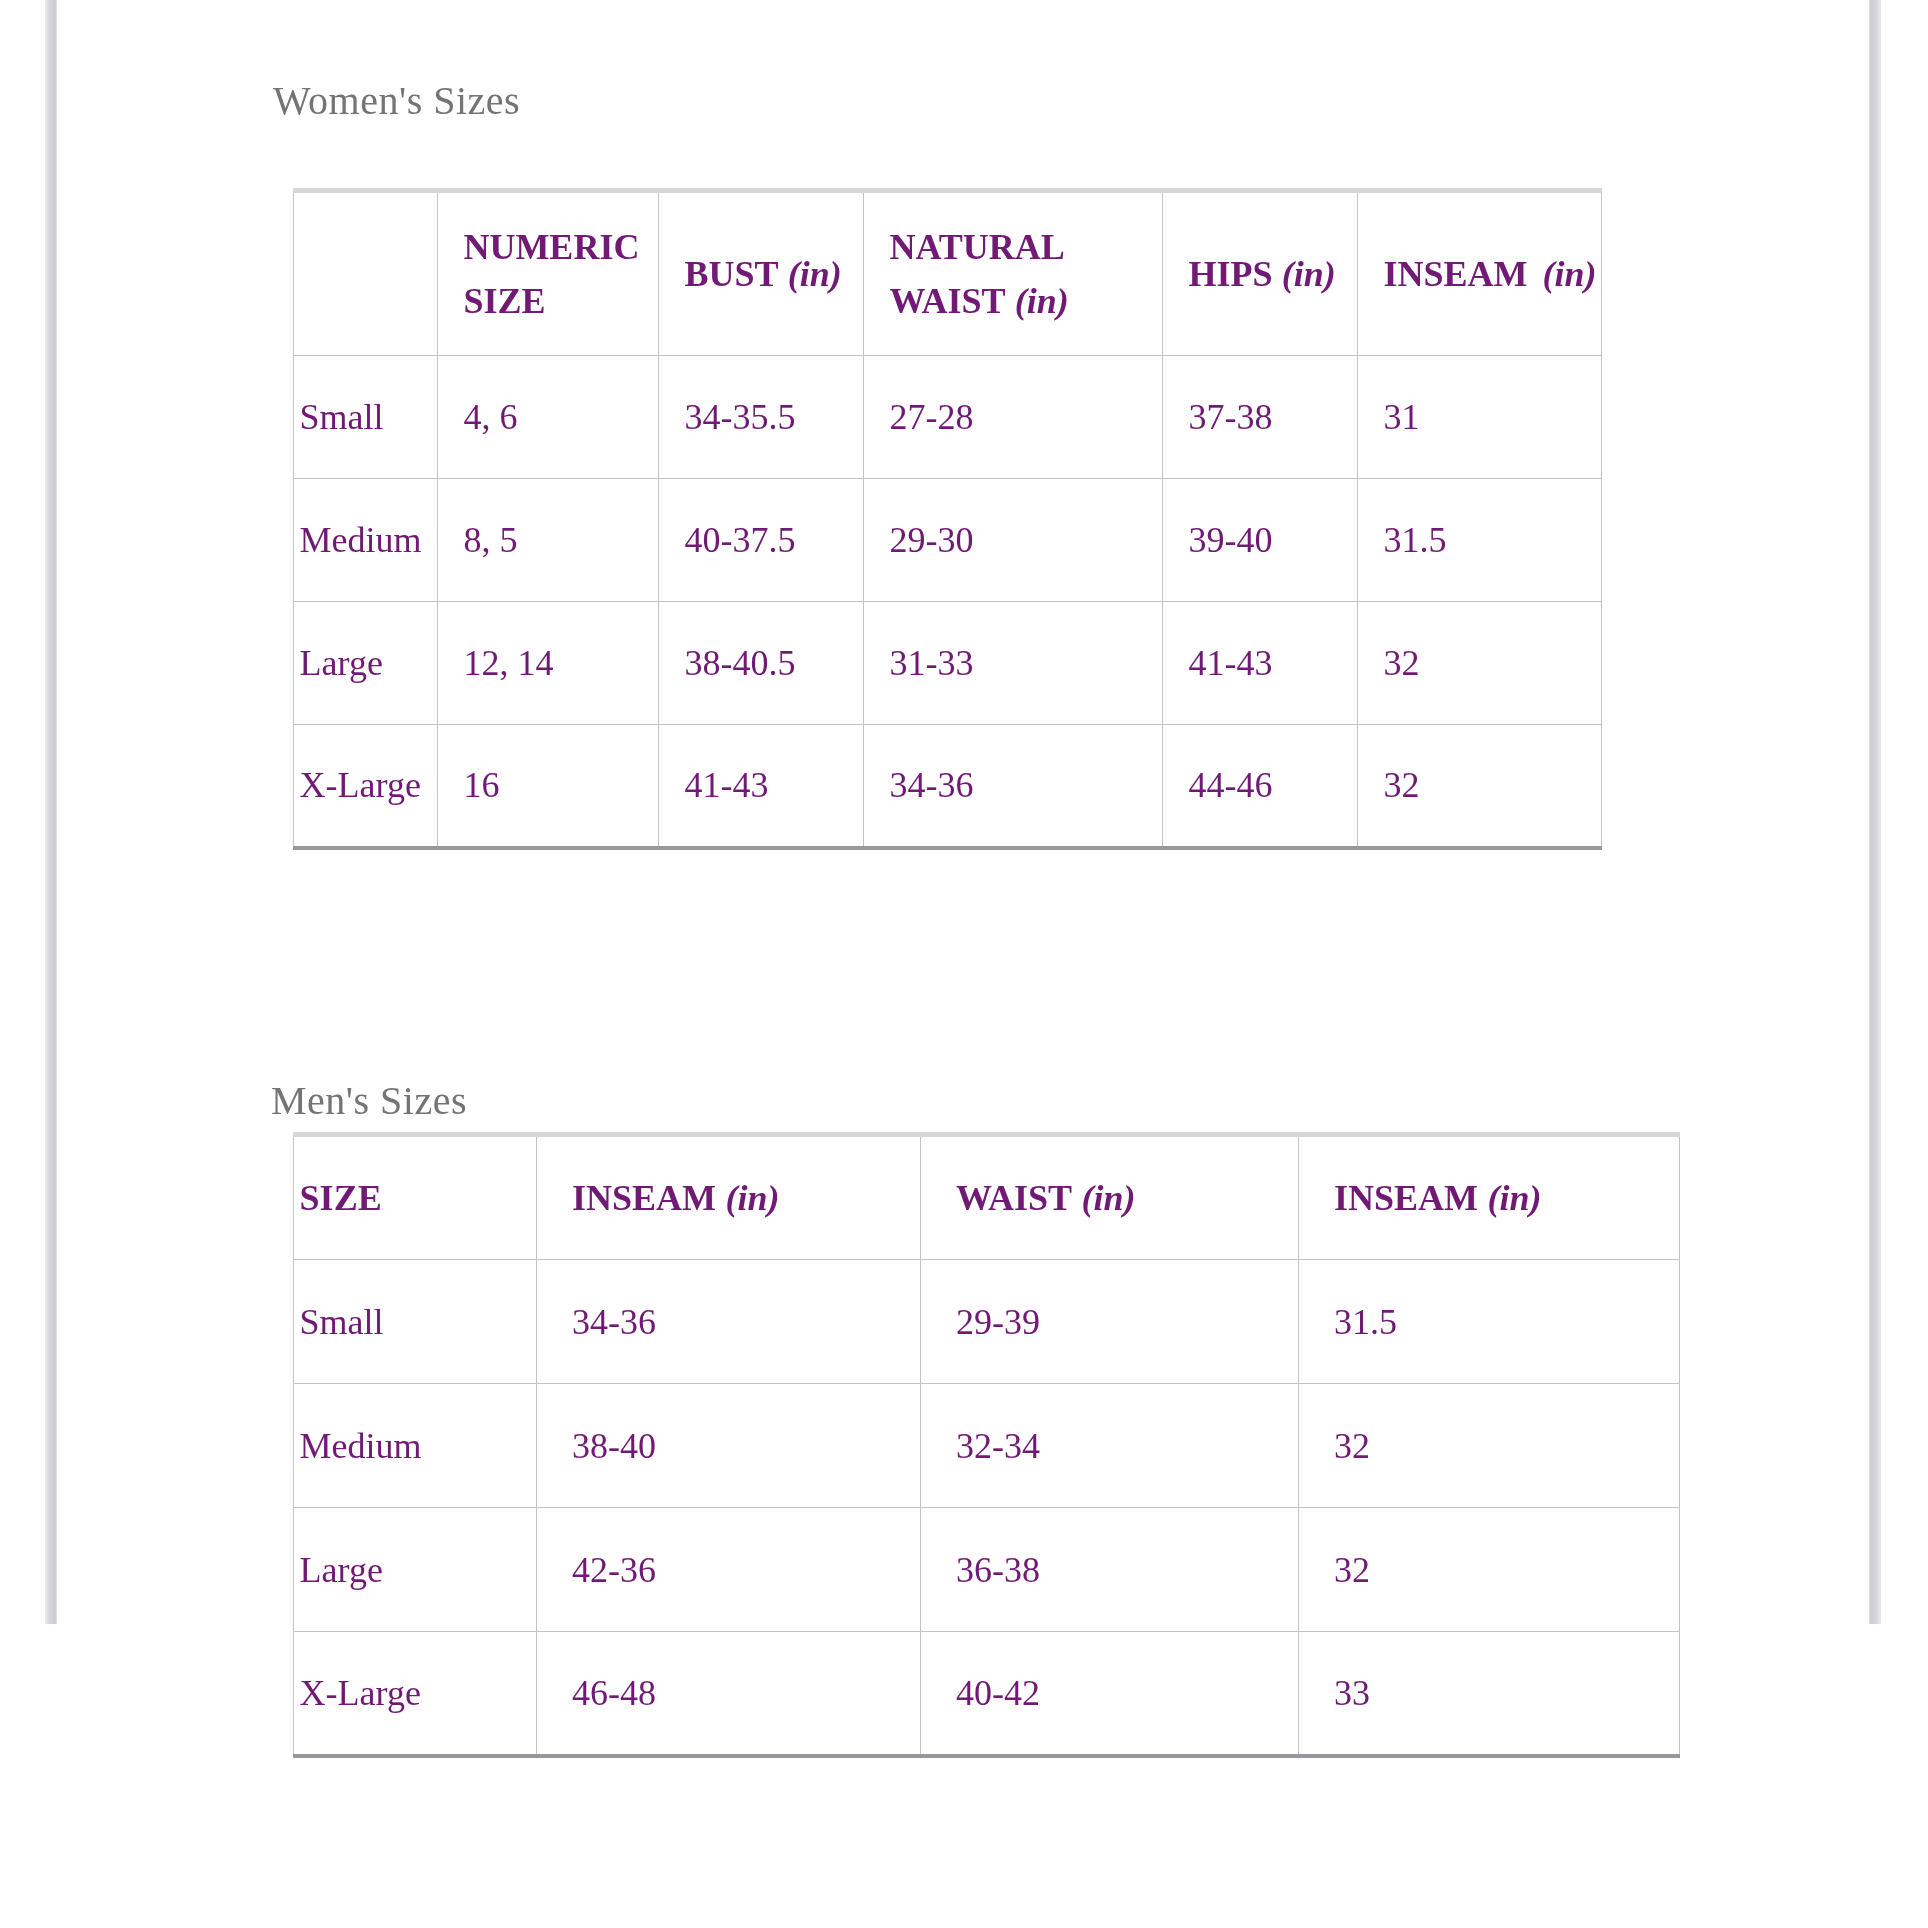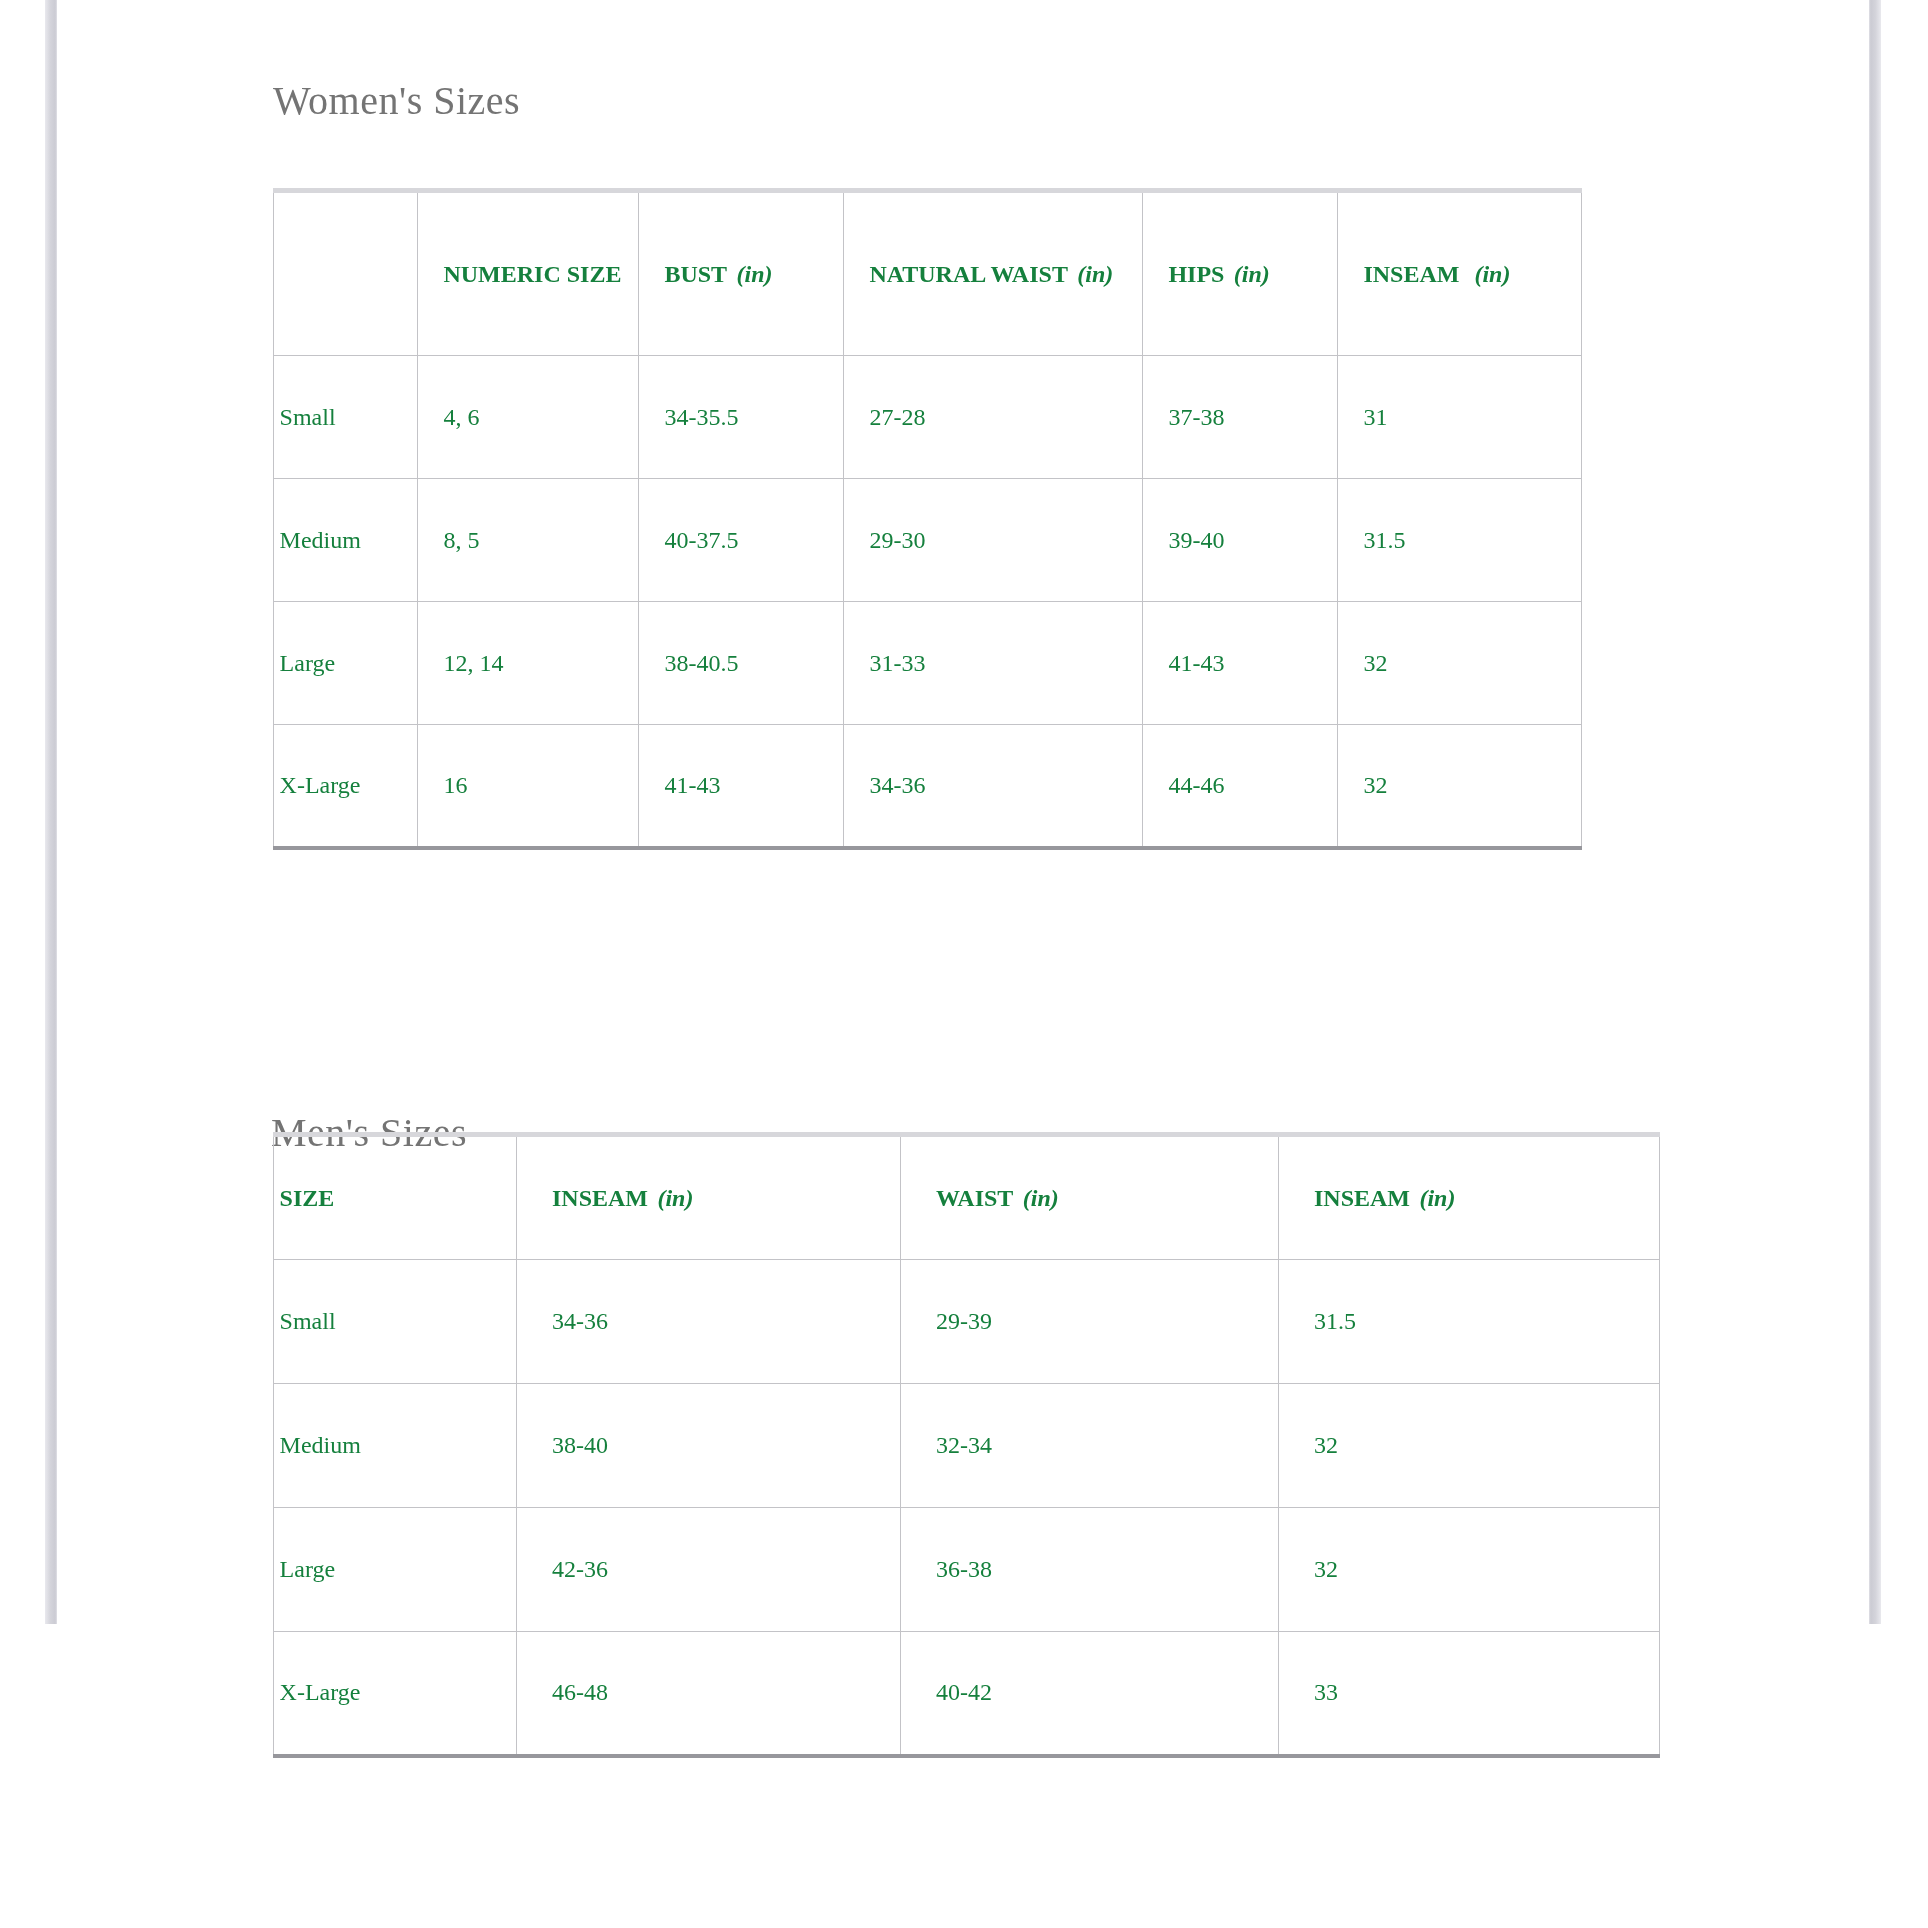--- a/index.html
+++ b/index.html
@@ -28,32 +28,33 @@
   .sec-title {
     position: absolute;
     margin: 0;
     font-size: 40px;
     font-weight: normal;
     color: #747474;
     letter-spacing: 0.5px;
     white-space: nowrap;
   }
   #women-title { left: 273px; top: 77px; }
-  #men-title   { left: 271px; top: 1077px; margin-top: 32px; }
+  #men-title   { left: 271px; top: 1077px; }
 
   table.size {
     position: absolute;
     border-collapse: collapse;
     table-layout: fixed;
-    font-size: 24px;
-    color: #15803d;
+    font-size: 36px;
+    color: #701a75;
     border-top: 5.6px solid #d7d7db;
     border-bottom: 4.7px solid #97979c;
     border-left: 1.9px solid #b2b2b6;
     border-right: 1.9px solid #b2b2b6;
+    margin-left: 20px;
   }
   #women-table { left: 273px; top: 188px; width: 1309px; }
   #men-table   { left: 273px; top: 1132px; width: 1386px; }
 
   .size th, .size td {
     border: 1.9px solid #c3c3c7;
     text-align: left;
     vertical-align: middle;
     padding: 0 7.5px 0 25.4px;
     font-weight: normal;

